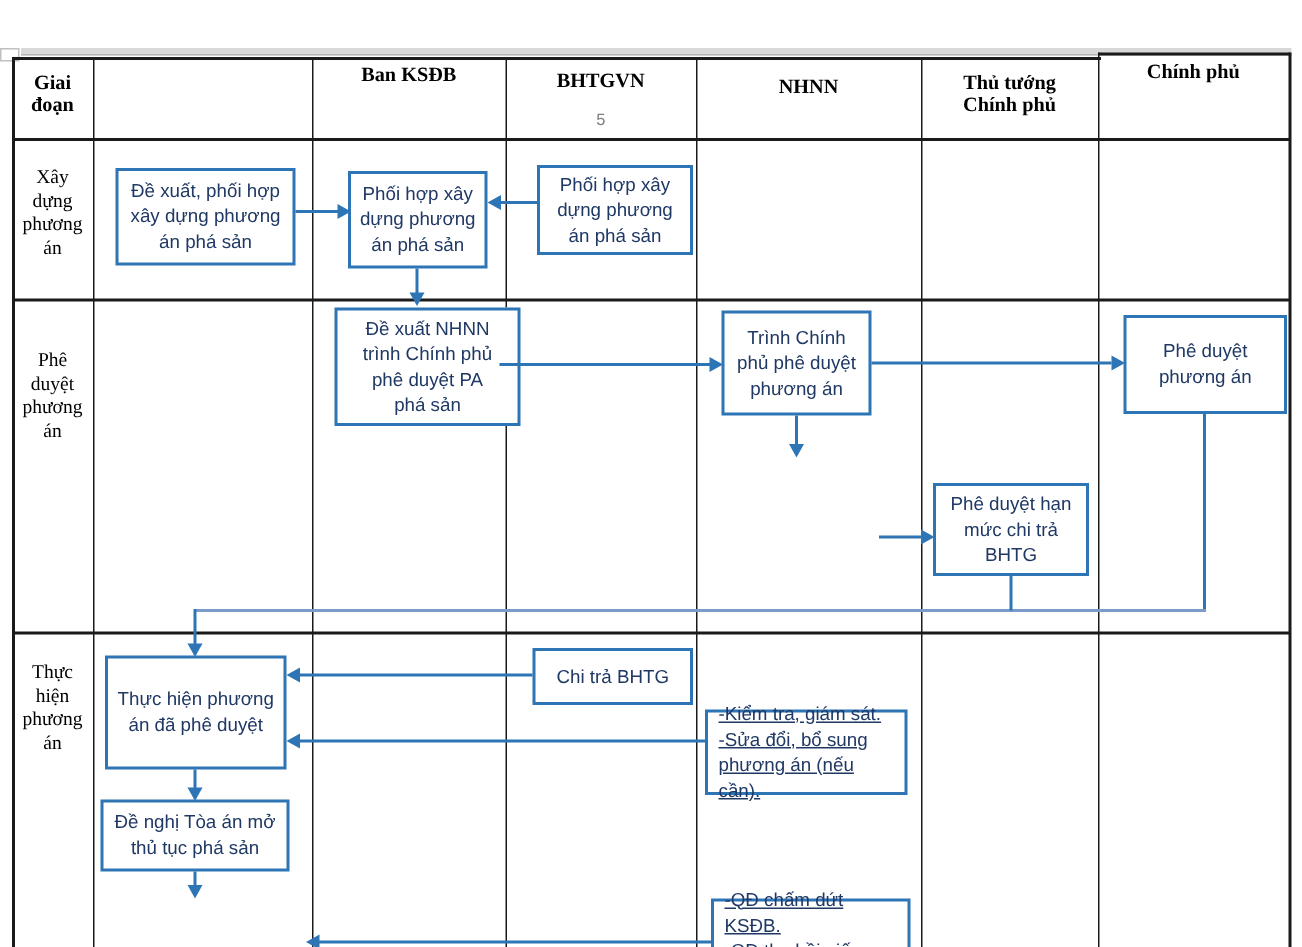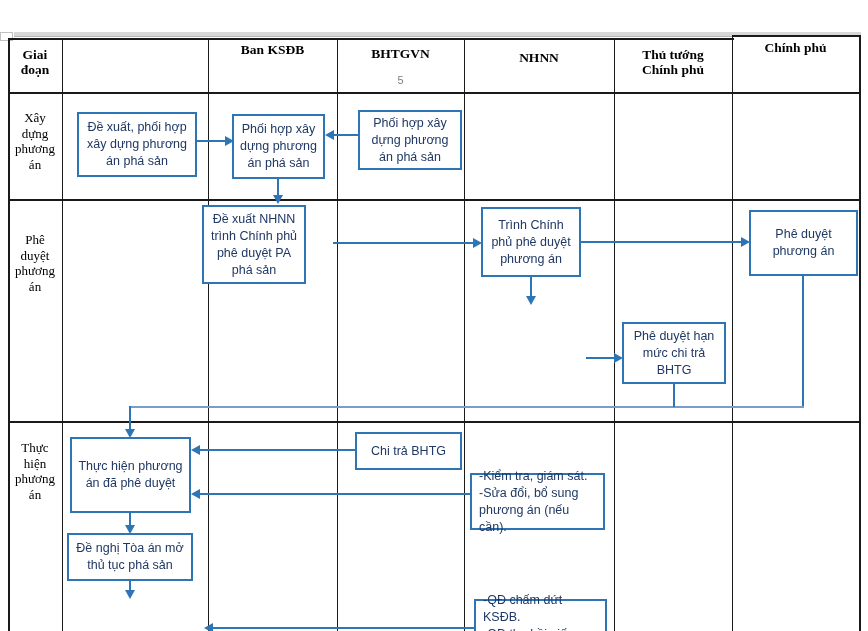--- a/index.html
+++ b/index.html
@@ -17,21 +17,21 @@
   
   .hd{position:absolute;text-align:center;font-family:"Liberation Serif",serif;
       font-weight:bold;font-size:13.5px;line-height:15px;color:#000;white-space:pre-line;}
   .rlab{position:absolute;text-align:center;font-family:"Liberation Serif",serif;
       font-size:13px;line-height:15.5px;color:#000;white-space:pre-line;}
   .note5{position:absolute;text-align:center;font-size:11px;color:var(--note);}
   
   .bx{position:absolute;border:2px solid var(--accent);background:#fff;color:var(--boxtext);
       font-size:12.5px;line-height:17px;display:flex;align-items:center;justify-content:center;
       text-align:center;white-space:pre-line;box-sizing:border-box;}
-  .bx.left{justify-content:flex-start;text-align:left;padding-left:7px;padding-right:3px;}
+  .bx.left{justify-content:flex-start;text-align:left;padding-left:7px;padding-right:3px;text-decoration:underline;}
   
   .bl{position:absolute;background:var(--accent);}
   .bl.lt{background:#7b9cc9;}
   
   .ah{position:absolute;width:0;height:0;}
   .ah.r{border-top:5px solid transparent;border-bottom:5px solid transparent;border-left:9px solid var(--accent);}
   .ah.l{border-top:5px solid transparent;border-bottom:5px solid transparent;border-right:9px solid var(--accent);}
   .ah.d{border-left:5px solid transparent;border-right:5px solid transparent;border-top:9px solid var(--accent);}
   
   .topbar{position:absolute;left:14px;top:0;width:847px;height:5px;background:var(--topbar);border-bottom:1px solid #b5b5b5;box-sizing:border-box;}
@@ -89,21 +89,21 @@
   <div class="bx" style="left:77px;top:80px;width:120px;height:65px">Đề xuất, phối hợp
 xây dựng phương
 án phá sản</div>
   <div class="bx" style="left:232px;top:82px;width:93px;height:65px">Phối hợp xây
 dựng phương
 án phá sản</div>
   <div class="bx" style="left:358px;top:78px;width:104px;height:60px">Phối hợp xây
 dựng phương
 án phá sản</div>
 
-  <div class="bx" style="left:202px;top:173px;width:104px;height:79px">Đề xuất NHNN
+  <div class="bx" style="left:223px;top:173px;width:124px;height:79px">Đề xuất NHNN
 trình Chính phủ
 phê duyệt PA
 phá sản</div>
   <div class="bx" style="left:481px;top:175px;width:100px;height:70px">Trình Chính
 phủ phê duyệt
 phương án</div>
   <div class="bx" style="left:749px;top:178px;width:109px;height:66px">Phê duyệt
 phương án</div>
   <div class="bx" style="left:70px;top:405px;width:121px;height:76px">Thực hiện phương
 án đã phê duyệt</div>

